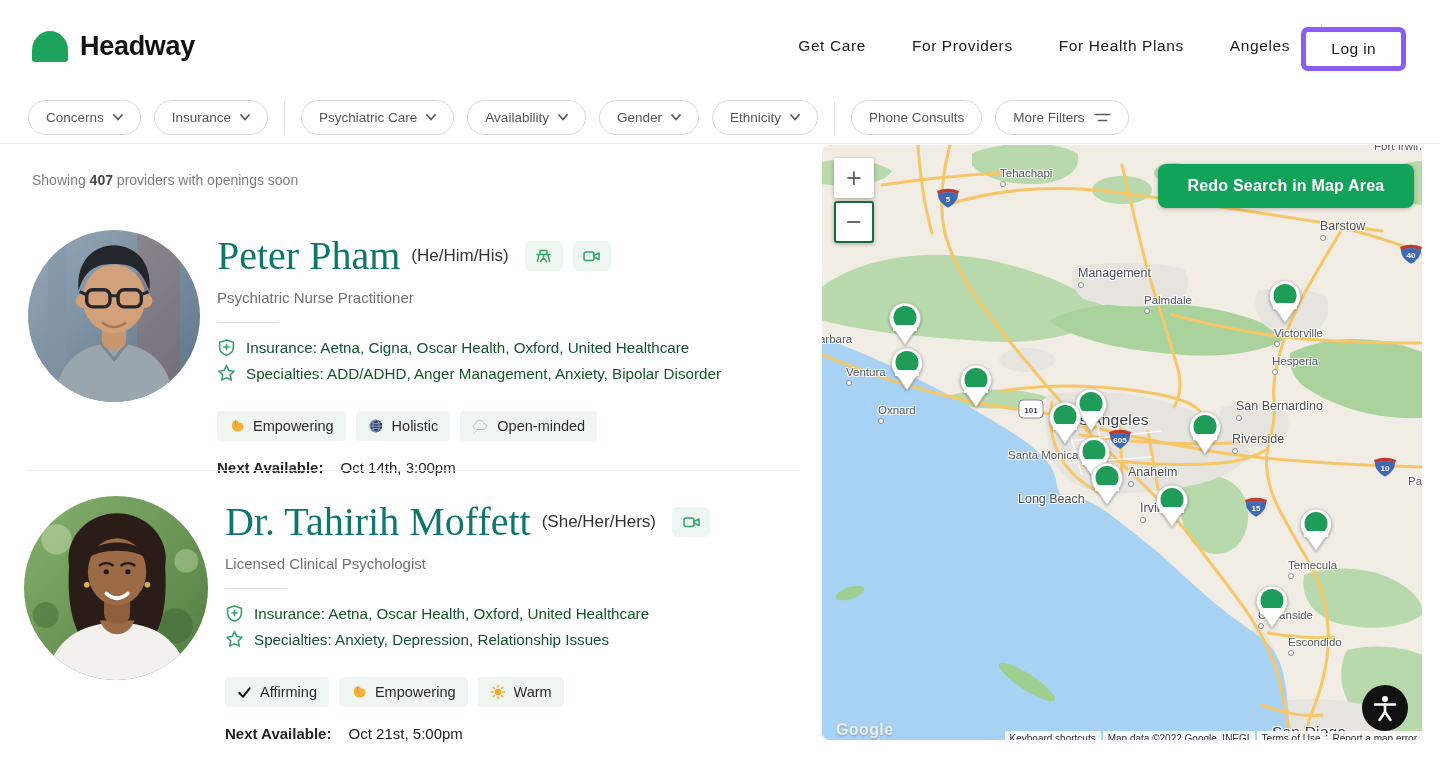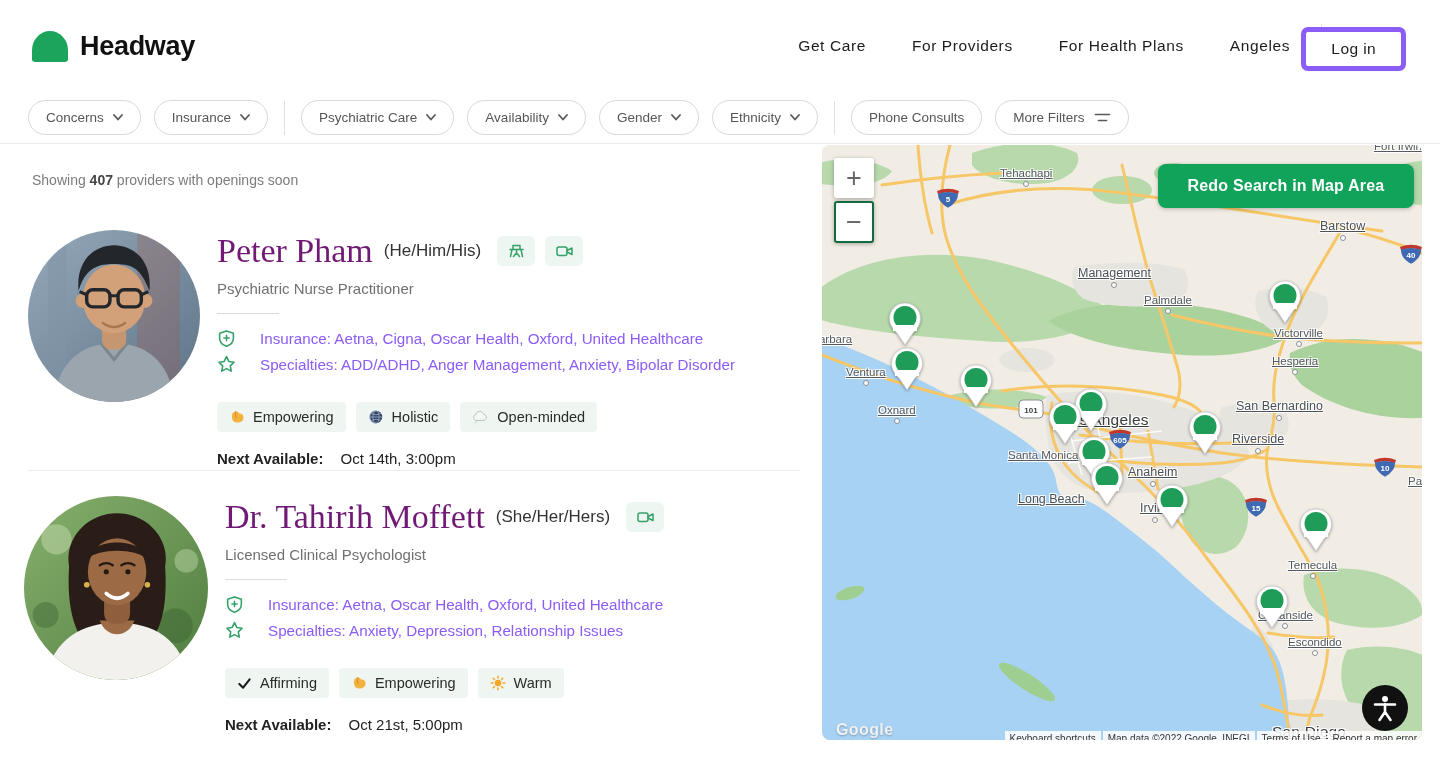--- a/index.html
+++ b/index.html
@@ -33,42 +33,42 @@
   .showing b{color:#454545;font-weight:700;}
   .card{position:absolute;display:flex;gap:17px;}
   .card1{left:28px;top:86px;width:772px;}
   .card2{left:24px;top:352px;width:776px;}
   .avatar{border-radius:50%;overflow:hidden;flex:0 0 auto;}
   .card1 .avatar{width:172px;height:172px;}
   .card2 .avatar{width:184px;height:184px;}
   .avatar svg{display:block;width:100%;height:100%;}
   .pinfo{padding-top:2px;}
   .name-row{display:flex;align-items:center;}
-  .pname{font-family:"Liberation Serif","DejaVu Serif",serif;font-size:34px;color:#701a75;}
+  .pname{font-family:"Liberation Serif","DejaVu Serif",serif;font-size:40px;color:#0f766e;}
   .pronouns{font-size:17px;color:#333;margin-left:11px;}
   .sess-row{display:flex;gap:10px;margin-left:16px;}
   .sess{width:38px;height:30px;border-radius:6px;background:#edf6f0;display:flex;align-items:center;justify-content:center;}
   .ptitle{margin-top:10px;font-size:15px;color:#707070;}
   .tdiv{width:62px;height:1px;background:#dcdcdc;margin:16px 0 15px;}
-  .irow{display:flex;align-items:center;gap:24px;font-size:15.2px;color:#8b5cf6;margin-top:7px;}
+  .irow{display:flex;align-items:center;gap:10px;font-size:15.2px;color:#14532d;margin-top:7px;}
   .badges{display:flex;gap:10px;margin-top:28px;}
   .badge{display:flex;align-items:center;gap:8px;background:#eff6f1;border-radius:4px;padding:7px 12px;
     font-size:14.5px;color:#2b2b2b;}
   .next{margin-top:18px;font-size:15px;color:#222;}
   .next-label{font-weight:700;margin-right:13px;}
   .card-sep{position:absolute;left:28px;top:326px;width:772px;height:1px;background:#ececec;}
 
   
   .map{position:absolute;left:822px;top:145px;width:600px;height:595px;border-radius:8px;
     overflow:hidden;background:#f1ede4;}
   .map svg.base{position:absolute;left:0;top:0;}
-  .mlabel{position:absolute;display:flex;flex-direction:column;align-items:center;white-space:nowrap;
+  .mlabel{position:absolute;display:flex;flex-direction:column;align-items:flex-start;white-space:nowrap;
     font-size:11.5px;color:#54595f;
     text-shadow:-1px -1px 0 rgba(255,255,255,.9),1px -1px 0 rgba(255,255,255,.9),
-      -1px 1px 0 rgba(255,255,255,.9),1px 1px 0 rgba(255,255,255,.9);text-decoration:underline;}
+      -1px 1px 0 rgba(255,255,255,.9),1px 1px 0 rgba(255,255,255,.9);}
   .mlabel.md{font-size:12.5px;color:#4b5157;}
   .mlabel.lg{font-size:15.5px;color:#383c40;letter-spacing:.2px;font-weight:500;}
   .mdot{width:4px;height:4px;border:1.5px solid #8a8f94;background:#fff;border-radius:50%;margin-top:2px;}
   .shield{position:absolute;}
   .pin{position:absolute;filter:drop-shadow(0 1px 1.5px rgba(0,0,0,.35));cursor:pointer;}
   .zoom-ctrl{position:absolute;left:12px;top:13px;display:flex;flex-direction:column;gap:3px;}
   .zoom-btn{width:40px;height:40px;background:#fff;border:none;border-radius:3px;
     box-shadow:0 1px 4px rgba(0,0,0,.3);font-size:27px;color:#666;display:flex;align-items:center;
     justify-content:center;cursor:pointer;font-family:inherit;line-height:1;}
   .zoom-btn.minus{border:2px solid #17693f;width:40px;height:42px;}

